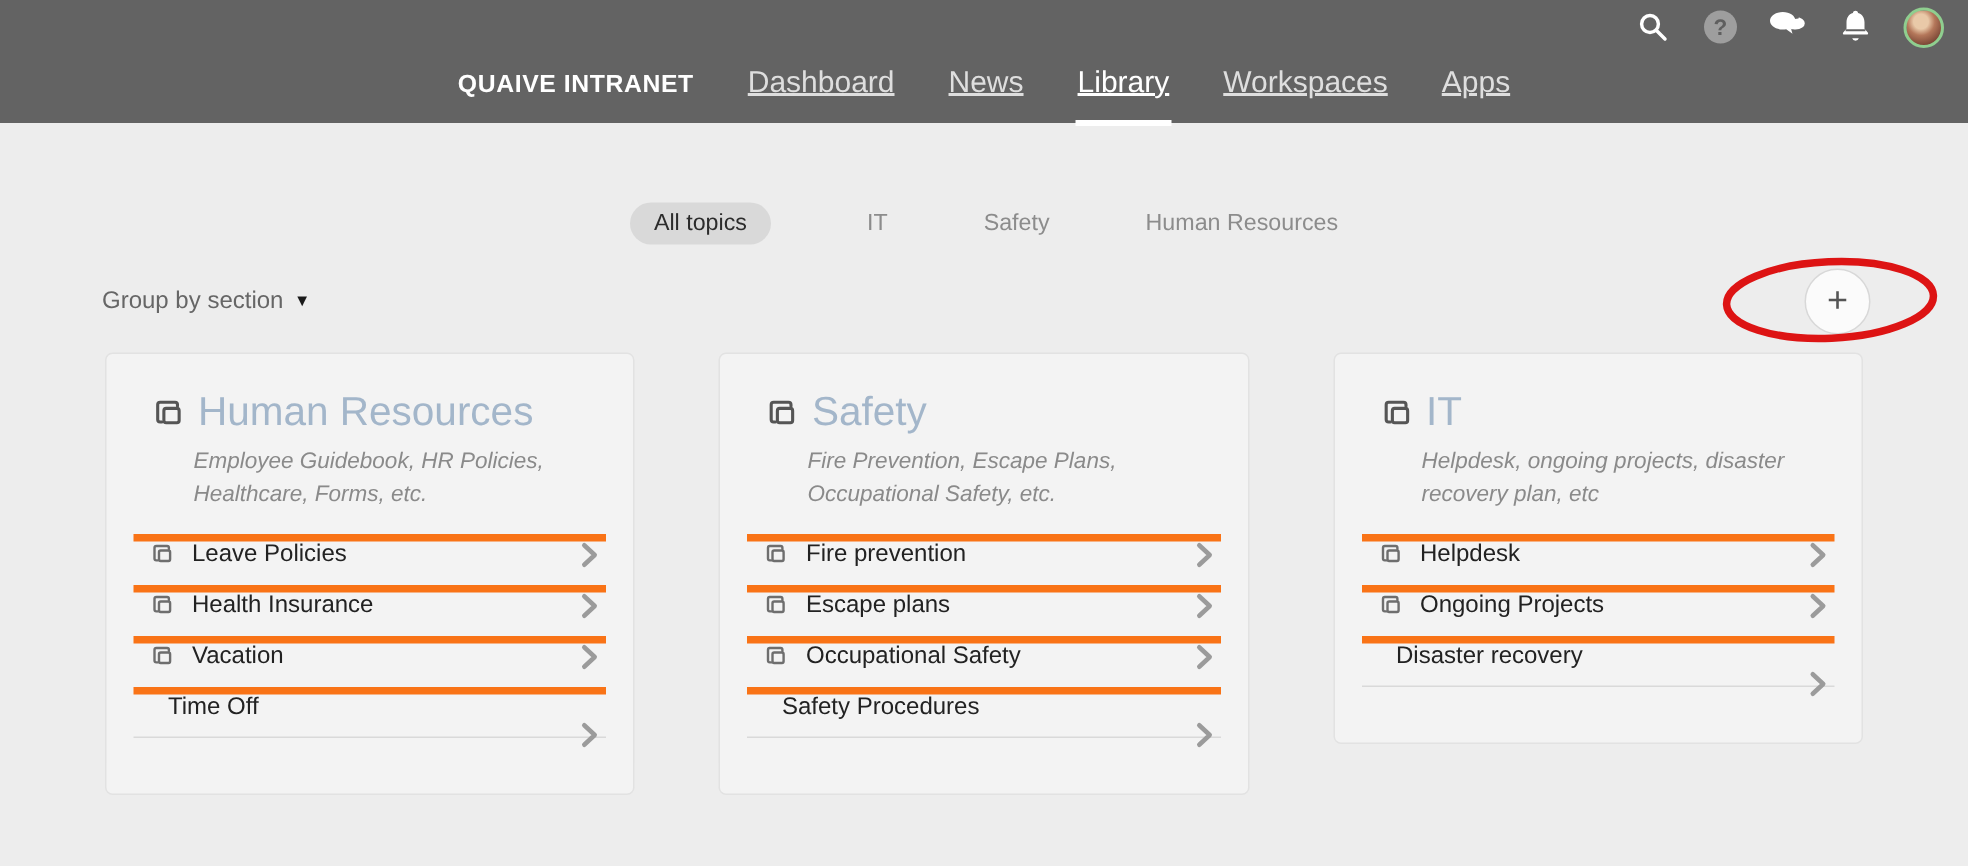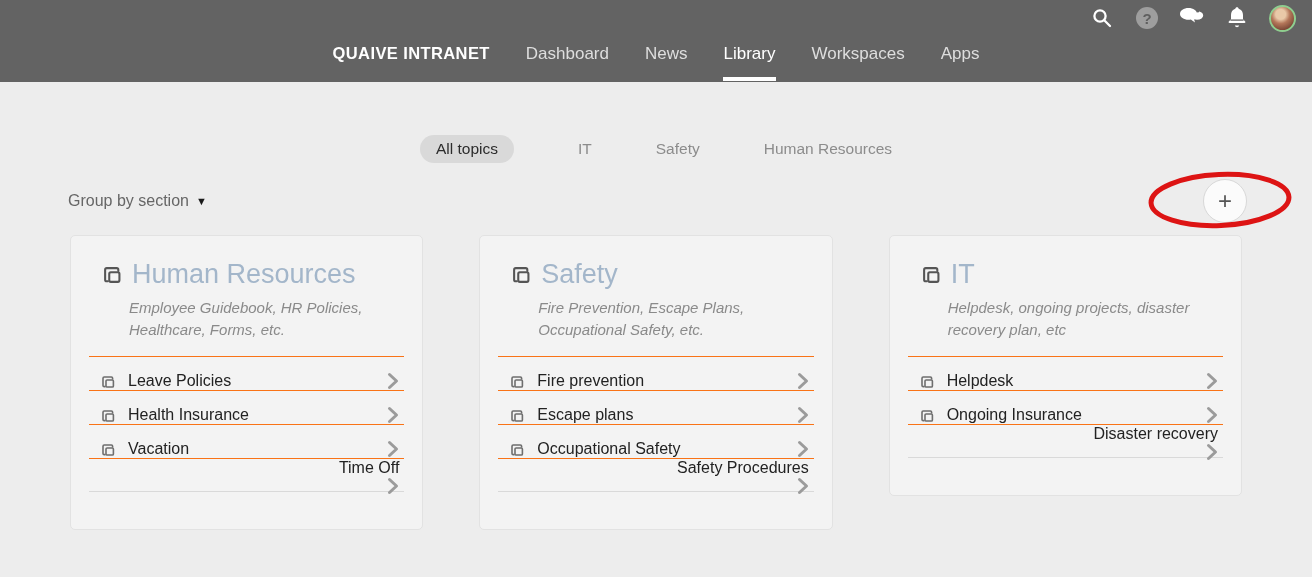--- a/index.html
+++ b/index.html
@@ -26,21 +26,21 @@
   .avatar {
     width:27px; height:27px; border-radius:50%;
     border:2px solid #8fce8f;
     background:radial-gradient(circle at 42% 32%, #e9c9a8 0 24%, #b4775a 45%, #7e4a38 75%, #53312a 100%);
   }
   .nav-row {
     position:absolute; left:0; right:0; top:44px;
     display:flex; justify-content:center; align-items:baseline; gap:36px;
   }
   .brand { color:#ffffff; font-weight:700; font-size:16.5px; letter-spacing:.4px; cursor:pointer; }
-  .nav-item { color:#dedede; font-size:17px; cursor:pointer; position:relative; padding-bottom:4px; }
+  .nav-item { color:#dedede; font-size:20px; cursor:pointer; position:relative; padding-bottom:4px;text-decoration:underline; }
   .nav-item.active { color:#ffffff; }
   .nav-item.active::after {
     content:""; position:absolute; left:-1px; right:-1px; bottom:-13px;
     height:4px; background:#ffffff;
   }
 
   
   .filter-row {
     margin-top:53px; display:flex; justify-content:center; align-items:center; gap:64px; height:28px;
   }
@@ -80,22 +80,22 @@
   }
   .card-head { padding:23px 26px 0 30px; }
   .title-row { display:flex; align-items:center; gap:9px; cursor:pointer; }
   .card-title { font-size:27px; font-weight:300; color:#a3b6ca; }
   .card-sub {
     margin:7px 2px 0 28px; font-size:15px; font-style:italic;
     color:#8a8a8a; line-height:1.45;
   }
   .card-list { margin:15px 18px 0; }
   .row {
-    display:flex; align-items:flex-end; height:34px;
-    border-top:1px solid #f97316; padding:0 5px 0 11px; cursor:pointer;
+    display:flex; align-items:flex-start; height:34px;
+    border-top:5px solid #f97316; padding:0 5px 0 11px; cursor:pointer;
   }
   .row:last-child { border-bottom:1px solid #d9d9d9;flex-direction:column; }
   .row-label { margin-left:12px; font-size:16px; color:#222; }
   .row-chevron { margin-left:auto; display:flex; align-items:center; }
 
   svg { display:block; }
 </style>
 </head>
 <body>
 
@@ -309,21 +309,21 @@
             <svg width="12" height="18" viewBox="0 0 12 18" fill="none" stroke="#9b9b9b" stroke-width="3" stroke-linecap="round" stroke-linejoin="round">
               <polyline points="2.5,2.5 9.5,9 2.5,15.5"></polyline>
             </svg>
           </span>
       </div>
       <div class="row">
         <svg width="16" height="16" viewBox="0 0 16 16" fill="none" stroke="#6e6e6e" stroke-width="1.6" stroke-linecap="round">
             <path d="M5 12.6 H4.2 Q3 12.6 3 11.4 V4.2 Q3 3 4.2 3 H11.4 Q12.6 3 12.6 4.2 V5"></path>
             <rect x="6" y="6" width="7.4" height="7" rx="1.1"></rect>
           </svg>
-        <span class="row-label">Ongoing Insurance</span>
+        <span class="row-label">Ongoing Projects</span>
         <span class="row-chevron">
             <svg width="12" height="18" viewBox="0 0 12 18" fill="none" stroke="#9b9b9b" stroke-width="3" stroke-linecap="round" stroke-linejoin="round">
               <polyline points="2.5,2.5 9.5,9 2.5,15.5"></polyline>
             </svg>
           </span>
       </div>
       <div class="row">
         <svg width="16" height="16" viewBox="0 0 16 16" fill="none" stroke="#6e6e6e" stroke-width="1.6" stroke-linecap="round">
             <path d="M5 12.6 H4.2 Q3 12.6 3 11.4 V4.2 Q3 3 4.2 3 H11.4 Q12.6 3 12.6 4.2 V5"></path>
             <rect x="6" y="6" width="7.4" height="7" rx="1.1"></rect>

